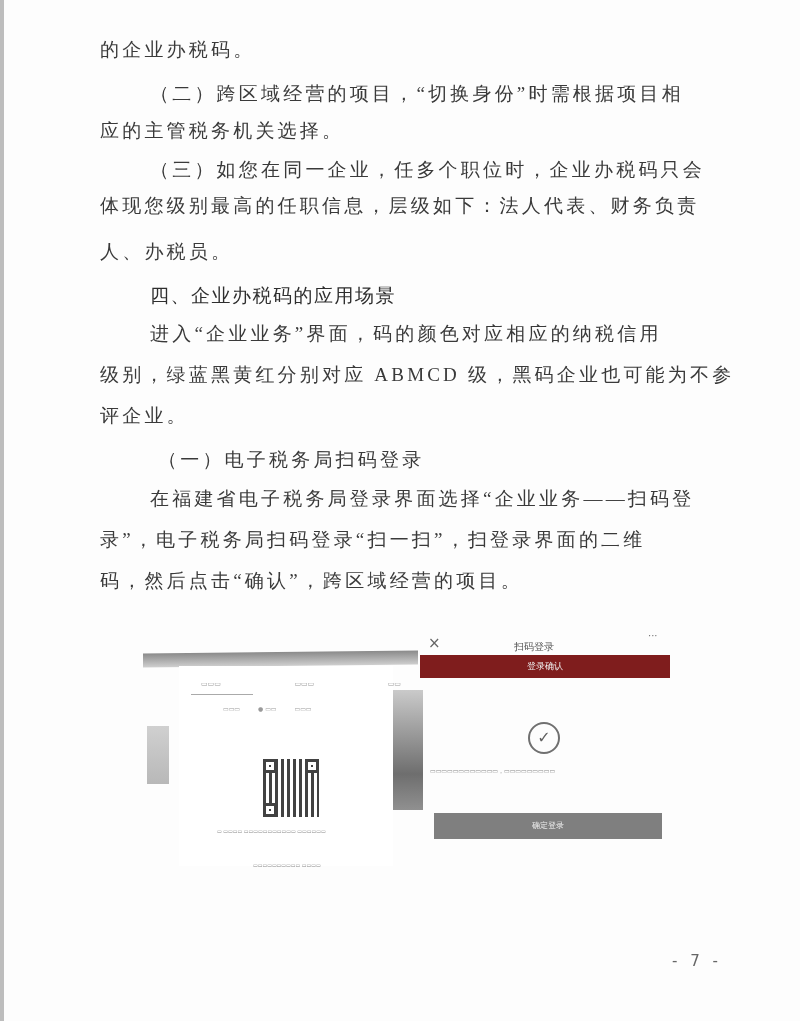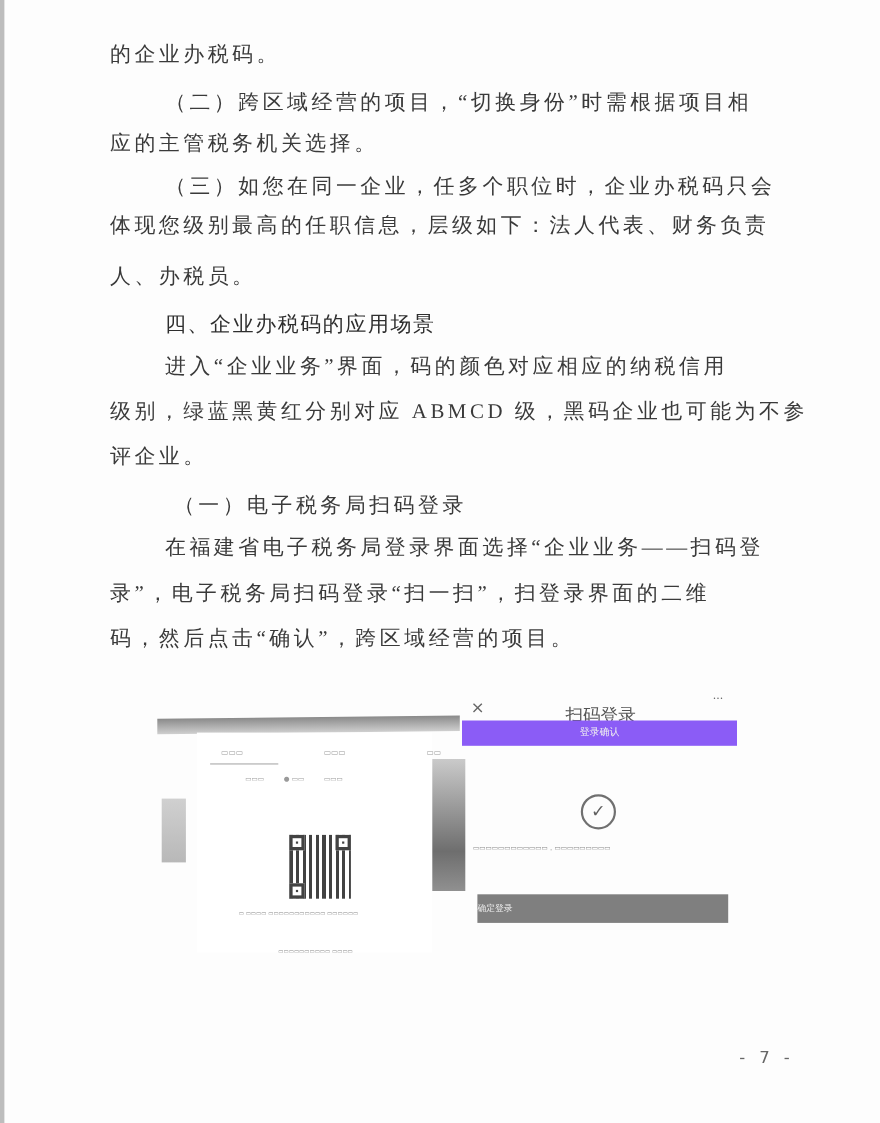--- a/index.html
+++ b/index.html
@@ -39,26 +39,26 @@
       repeating-linear-gradient(0deg, #fff 0 2px, transparent 2px 5px);
     background-color: #fff; opacity: .85;
   }
   .qr .f { position: absolute; width: 14px; height: 14px; border: 3px solid #222; background: #fff; box-sizing: border-box; }
   .qr .f::after { content: ""; position: absolute; left: 3px; top: 3px; width: 2px; height: 2px; background: #222; }
   .shot-left .caption1 { position: absolute; left: 74px; top: 176px; font-size: 5px; color: #8a8a8a; width: 170px; font-family: "DejaVu Sans", sans-serif; }
   .shot-left .caption2 { position: absolute; left: 110px; top: 210px; font-size: 5px; color: #8a8a8a; font-family: "DejaVu Sans", sans-serif; }
 
   .shot-right { position: absolute; left: 420px; top: 630px; width: 250px; height: 240px; }
   .shot-right .close { position: absolute; left: 8px; top: 4px; font-size: 15px; color: #666; font-family: "DejaVu Sans", sans-serif; }
-  .shot-right .title { position: absolute; left: 94px; top: 10px; font-size: 16px; color: #555; font-family: Liberation Sans, sans-serif; }
+  .shot-right .title { position: absolute; left: 94px; top: 10px; font-size: 10px; color: #555; font-family: Liberation Sans, sans-serif; }
   .shot-right .more { position: absolute; left: 228px; top: 0px; font-size: 10px; color: #666; }
-  .shot-right .bar { position: absolute; left: 0; top: 25px; width: 250px; height: 23px; background: #8b5cf6; color: #f0f0f0; font-size: 9px; text-align: center; line-height: 23px; font-family: "DejaVu Sans", sans-serif; }
+  .shot-right .bar { position: absolute; left: 0; top: 25px; width: 250px; height: 23px; background: #7f1d1d; color: #f0f0f0; font-size: 9px; text-align: center; line-height: 23px; font-family: "DejaVu Sans", sans-serif; }
   .shot-right .check { position: absolute; left: 108px; top: 92px; width: 28px; height: 28px; border: 2px solid #707070; border-radius: 50%; text-align: center; line-height: 28px; font-size: 16px; color: #606060; font-family: "DejaVu Sans", sans-serif; }
   .shot-right .msg { position: absolute; left: 10px; top: 137px; font-size: 6px; color: #8a8a8a; font-family: "DejaVu Sans", sans-serif; white-space: nowrap; }
-  .shot-right .confirm { position: absolute; left: 14px; top: 183px; width: 228px; height: 26px; background: #7f7f7f; color: #eee; font-size: 8px; text-align: left; line-height: 26px; font-family: "DejaVu Sans", sans-serif; }
+  .shot-right .confirm { position: absolute; left: 14px; top: 183px; width: 228px; height: 26px; background: #7f7f7f; color: #eee; font-size: 8px; text-align: center; line-height: 26px; font-family: "DejaVu Sans", sans-serif; }
 
   .page-num { position: absolute; left: 672px; top: 952px; font-size: 15px; color: #666; letter-spacing: 4px; font-family: "DejaVu Sans", sans-serif; }
 </style>
 </head>
 <body>
 
 <div class="left-edge"></div>
 
 <div id="para-container">
   <div class="line" style="top:38px">的企业办税码。</div>

